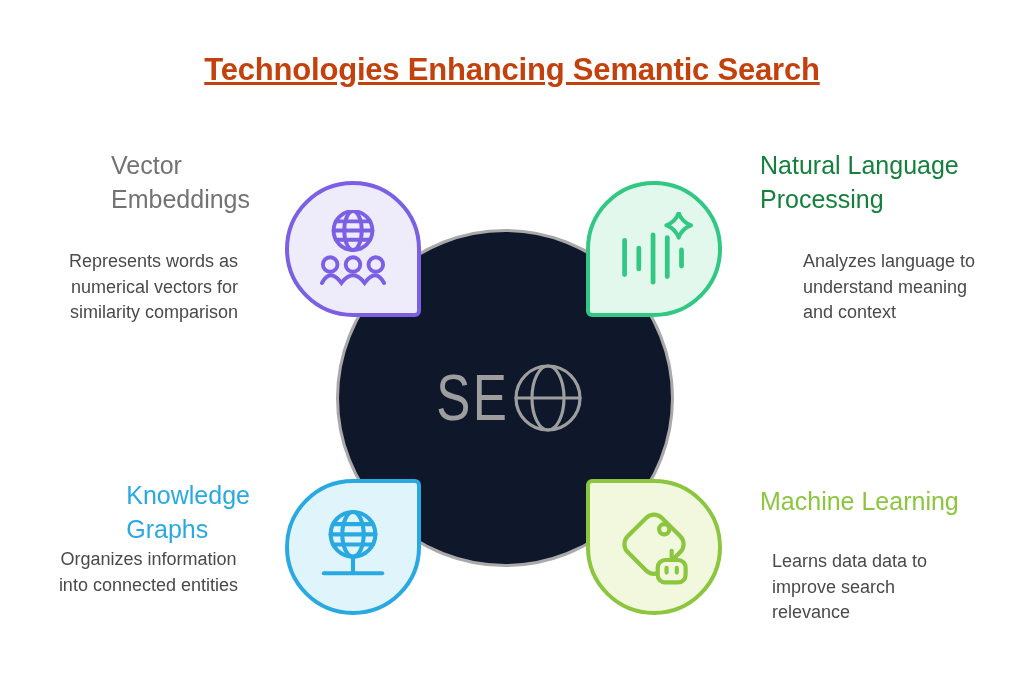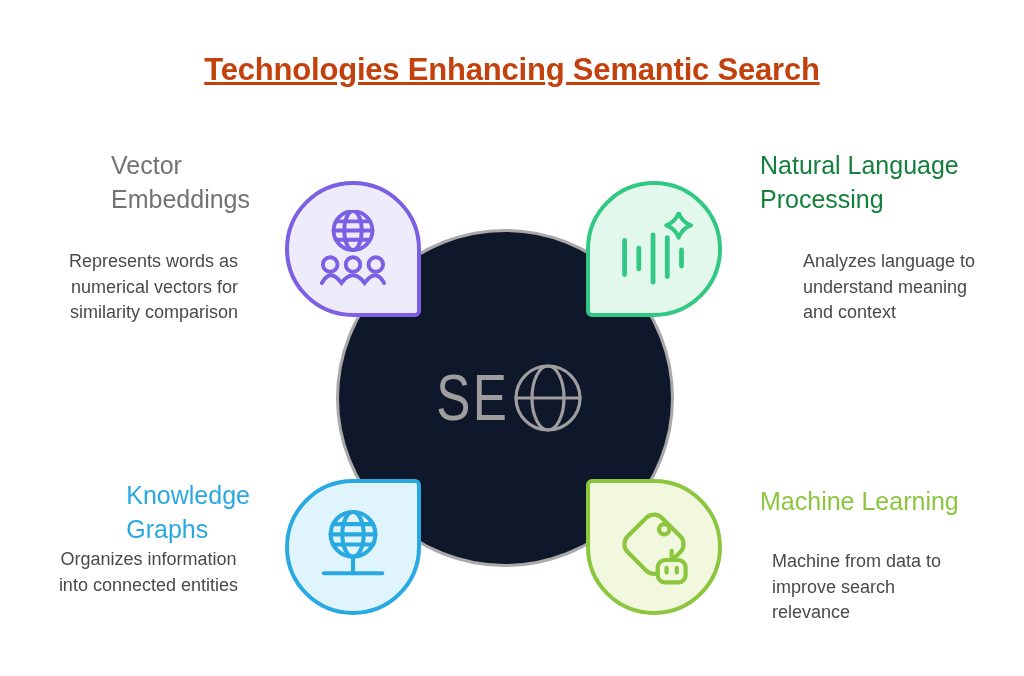--- a/index.html
+++ b/index.html
@@ -132,17 +132,17 @@
   <p class="desc d-tr">Analyzes language to
 understand meaning
 and context</p>
 
   <p class="heading h-bl">Knowledge
 Graphs</p>
   <p class="desc d-bl">Organizes information
 into connected entities</p>
 
   <p class="heading h-br">Machine Learning</p>
-  <p class="desc d-br">Machine from data to
+  <p class="desc d-br">Learns data data to
 improve search
 relevance</p>
 
 </div>
 
 </body></html>

